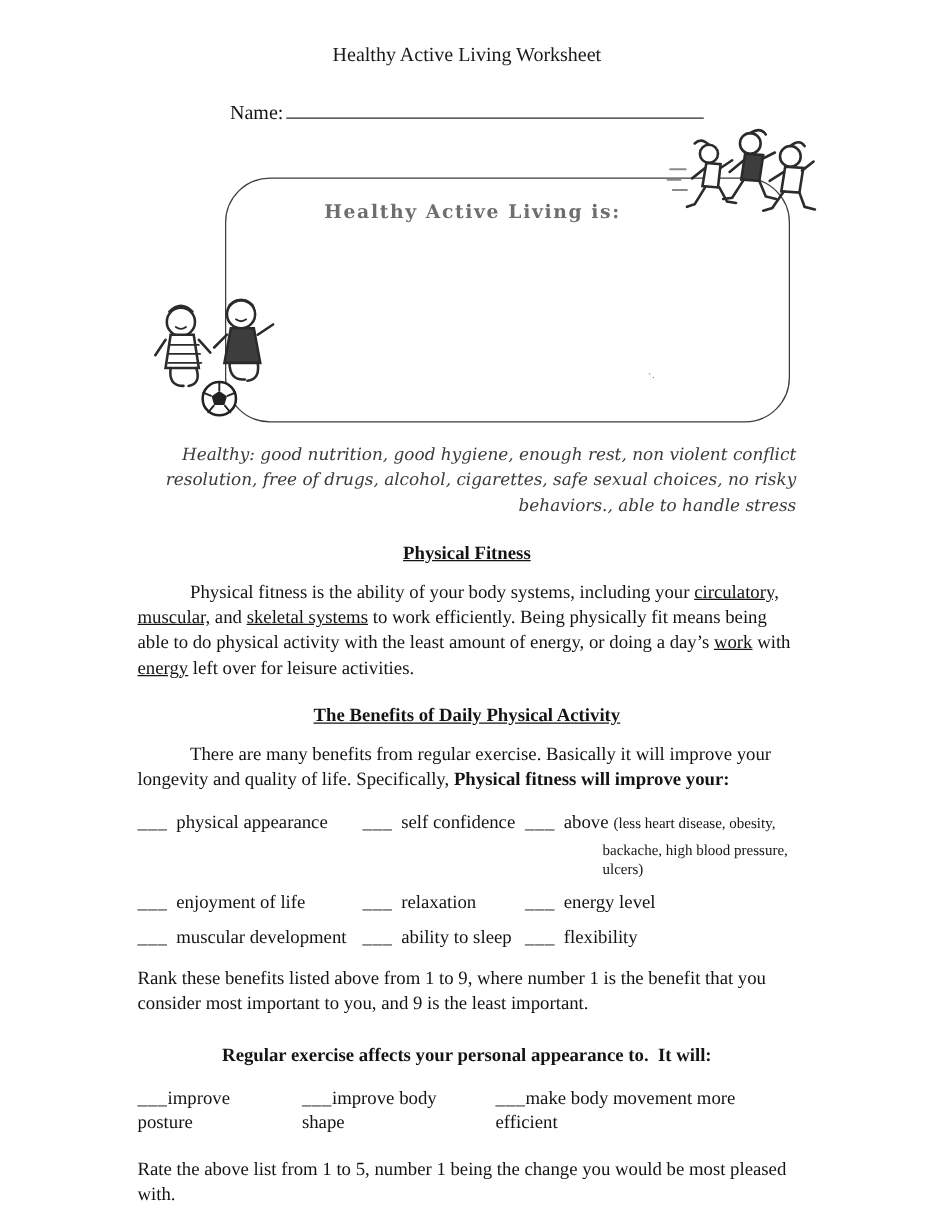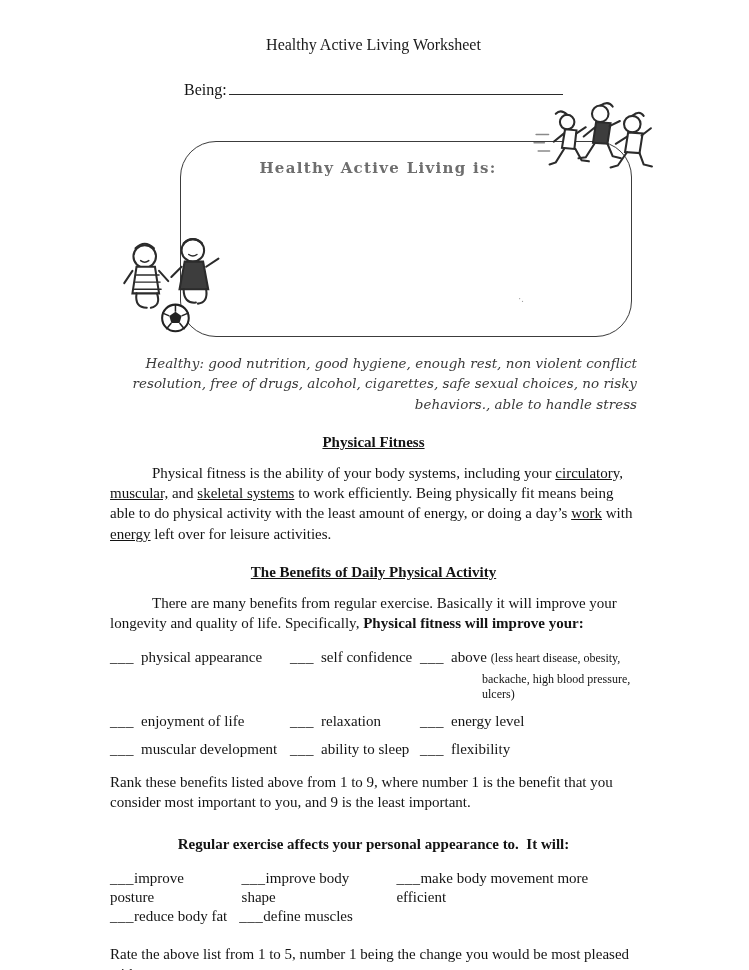--- a/index.html
+++ b/index.html
@@ -44,21 +44,21 @@
   .tail { margin-top:18px; }
 </style>
 </head>
 <body>
 
 <div class="page">
 
   <div class="title">Healthy Active Living Worksheet</div>
 
   <div class="name-row">
-    <span>Being:</span><span class="name-blank"></span>
+    <span>Name:</span><span class="name-blank"></span>
   </div>
 
   <div class="box-area">
     <div class="hal-box"></div>
     <div class="hal-heading">Healthy Active Living is:</div>
     <span class="box-mark">·.</span>
 
     <svg class="clip-running" viewBox="0 0 118 100">
       <g fill="none" stroke="#2b2b2b" stroke-width="2" stroke-linecap="round">
         <path d="M4 34 h12 M2 42 h10 M6 50 h11" stroke="#8a8a8a" stroke-width="1.5"></path>
@@ -130,20 +130,16 @@
 
   <p class="para">Rank these benefits listed above from 1 to 9, where number 1 is the benefit that you consider most important to you, and 9 is the least important.</p>
 
   <div class="app-heading">Regular exercise affects your personal appearance to.  It will:</div>
 
   <div class="app-row first">
     <span><span class="blank">___</span><span>improve posture</span></span>
     <span><span class="blank">___</span><span>improve body shape</span></span>
     <span><span class="blank">___</span><span>make body movement more efficient</span></span>
   </div>
-  <div class="app-row">
-    <span><span class="blank">___</span><span>reduce body fat</span></span>
-    <span><span class="blank">___</span><span>define muscles</span></span>
-  </div>
 
   <p class="para tail">Rate the above list from 1 to 5, number 1 being the change you would be most pleased with.</p>
 
 </div>
 
 </body></html>

